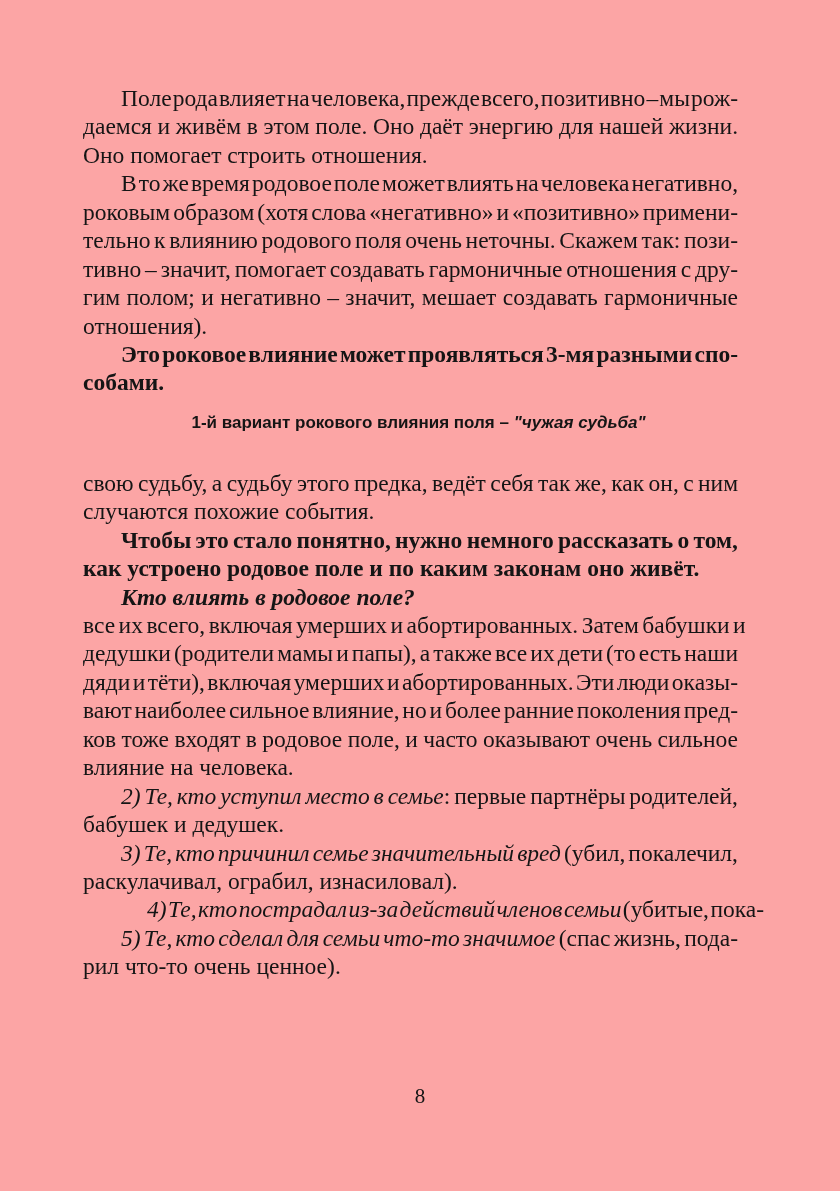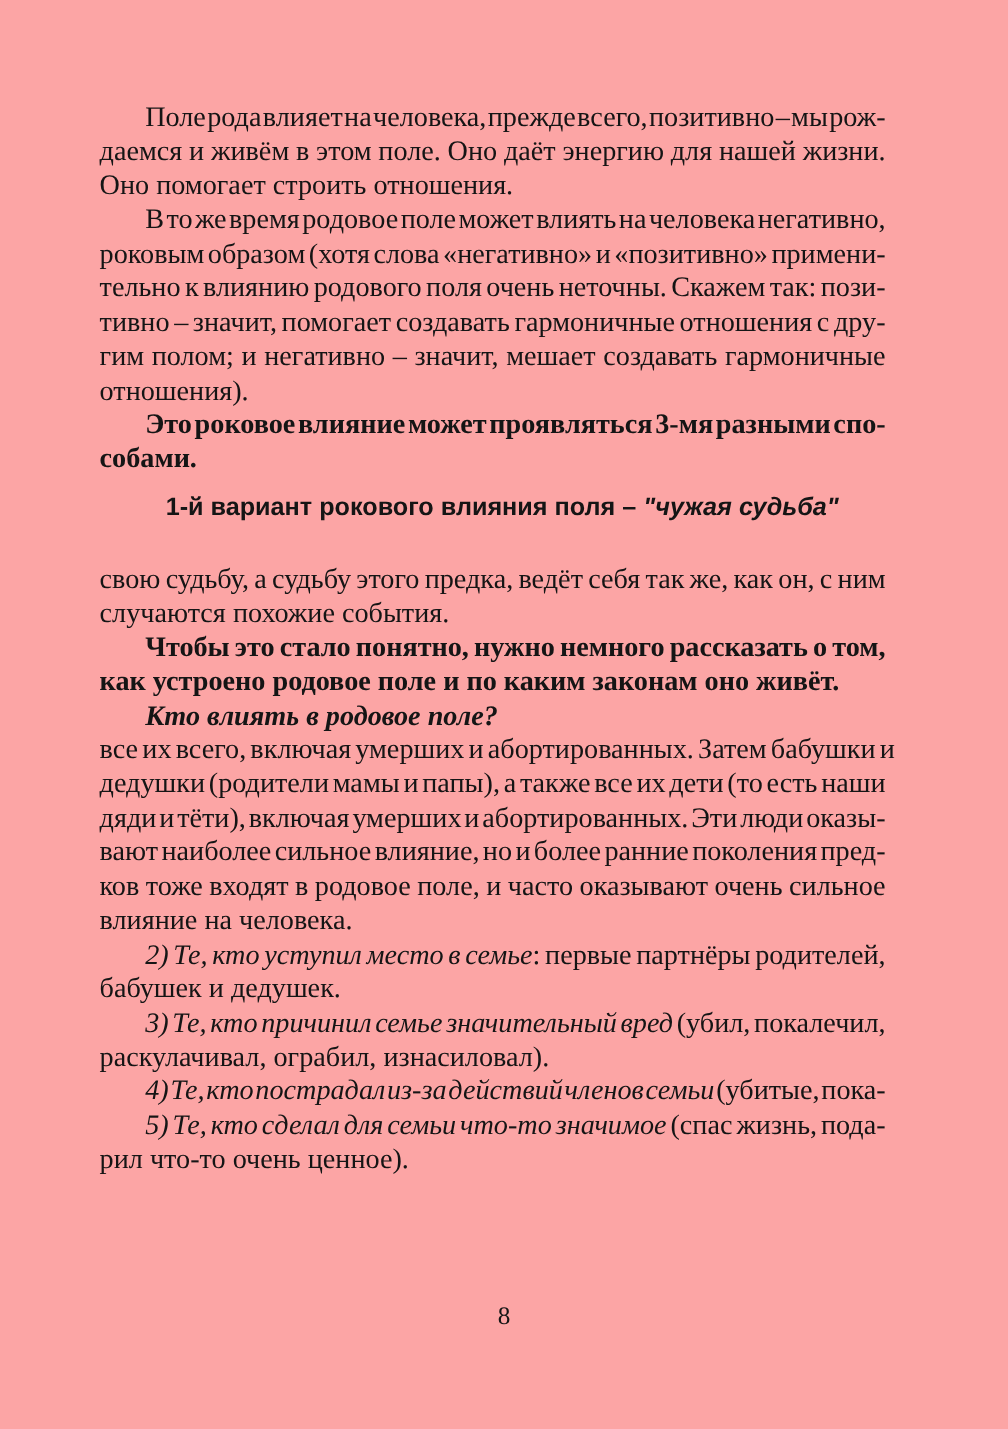--- a/index.html
+++ b/index.html
@@ -26,21 +26,21 @@
   }
   .line.indent { padding-left: 38px; }
   .runs { display: inline; }
   .run-r  { font-weight: 400; font-style: normal; }
   .run-b  { font-weight: 700; font-style: normal; }
   .run-i  { font-weight: 400; font-style: italic; }
   .run-bi { font-weight: 700; font-style: italic; }
   .heading {
     font-family: "Liberation Sans", sans-serif;
     font-weight: 700;
-    font-size: 21px;
+    font-size: 17px;
     height: 30px; line-height: 30px;
     margin: 11px 0 31px 16px;
     text-align: center;
     white-space: nowrap;
   }
   .heading .run-bi { font-family: "Liberation Sans", sans-serif; }
   .footer {
     position: absolute; top: 1082px; left: 0;
     width: 840px; height: 28px; line-height: 28px;
     text-align: center;
@@ -92,21 +92,21 @@
       </div>
       <div class="para">
         <div class="line indent"><span class="runs" style="word-spacing: -1.99px;"><span class="run-i">2) Те, кто уступил место в семье</span><span class="run-r">: первые партнёры родителей,</span></span></div>
         <div class="line"><span class="runs"><span class="run-r">бабушек и дедушек.</span></span></div>
       </div>
       <div class="para">
         <div class="line indent"><span class="runs" style="word-spacing: -2.81px;"><span class="run-i">3) Те, кто причинил семье значительный вред</span><span class="run-r"> (убил, покалечил,</span></span></div>
         <div class="line"><span class="runs"><span class="run-r">раскулачивал, ограбил, изнасиловал).</span></span></div>
       </div>
       <div class="para">
-        <div class="line indent"><span class="runs" style="word-spacing: -4.45px;"><span class="run-i">4) Те, кто пострадал из-за действий членов семьи</span><span class="run-r"> (убитые, пока-</span></span></div>
+        <div class="line indent"><span class="runs" style="word-spacing: -4.45px; margin-left: 26px;"><span class="run-i">4) Те, кто пострадал из-за действий членов семьи</span><span class="run-r"> (убитые, пока-</span></span></div>
       </div>
       <div class="para">
         <div class="line indent"><span class="runs" style="word-spacing: -2.64px;"><span class="run-i">5) Те, кто сделал для семьи что-то значимое</span><span class="run-r"> (спас жизнь, пода-</span></span></div>
         <div class="line"><span class="runs"><span class="run-r">рил что-то очень ценное).</span></span></div>
       </div>
     </main>
   <div class="footer">8</div>
 </div>
 
 </body></html>

